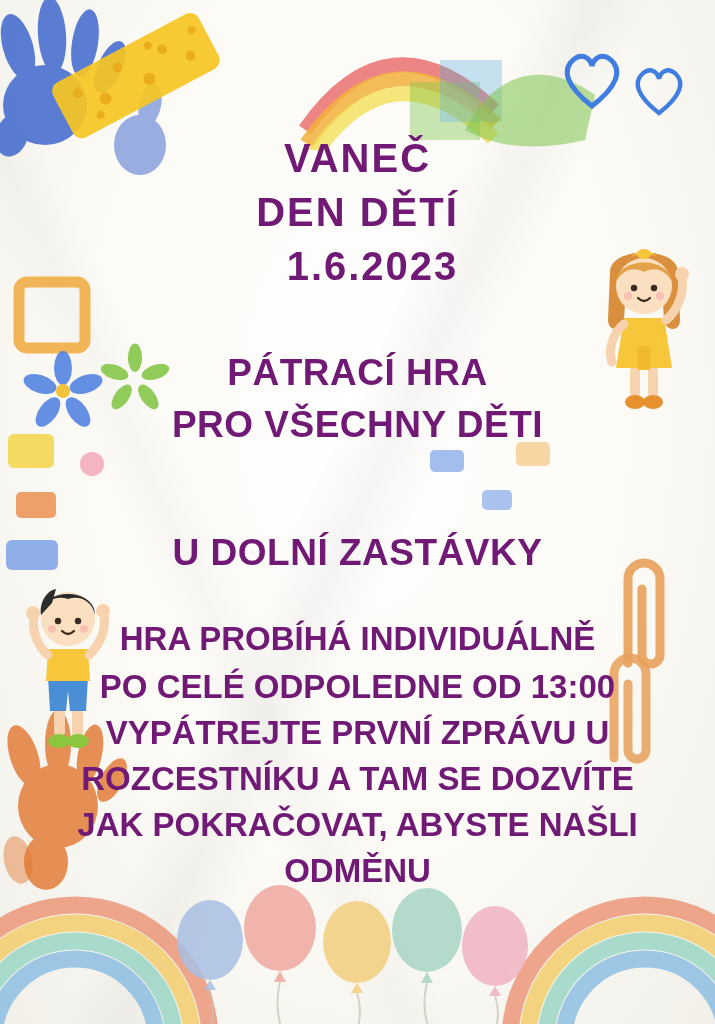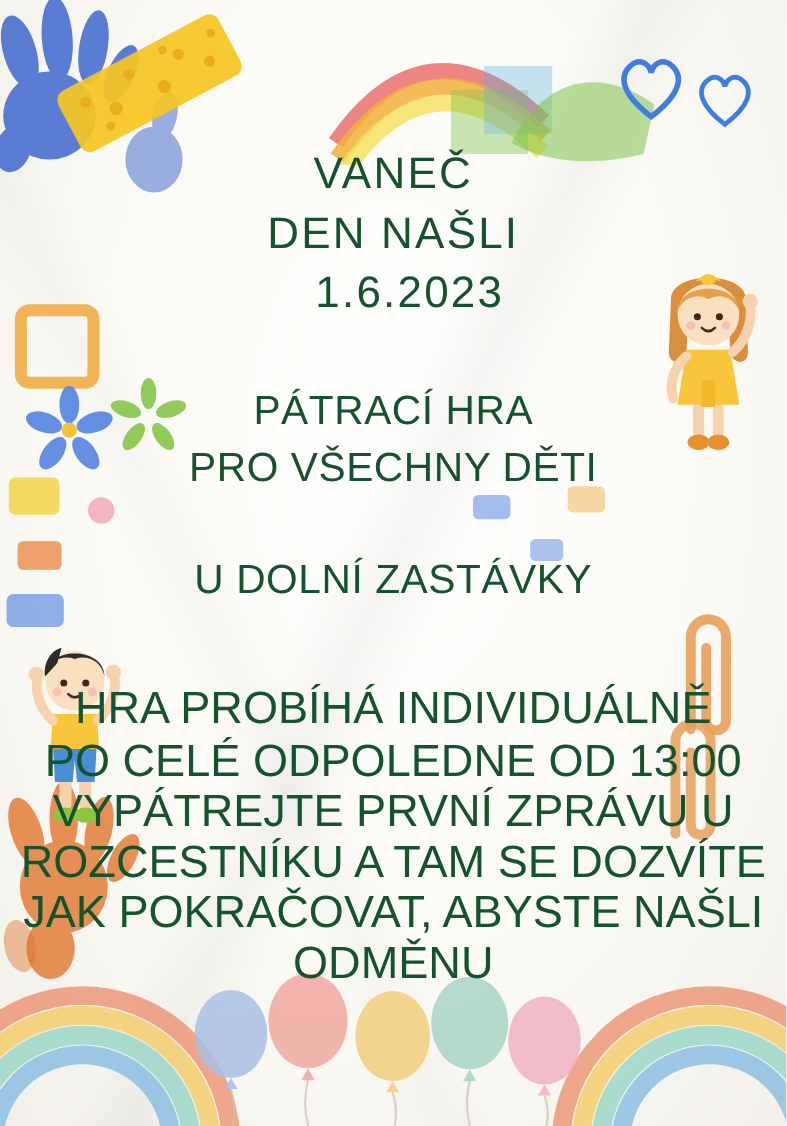--- a/index.html
+++ b/index.html
@@ -40,28 +40,28 @@
   
   .text-layer {
     position: absolute;
     inset: 0;
     z-index: 20;
   }
   .line {
     position: absolute;
     width: 100%;
     text-align: center;
-    color: #14532d;
-    font-weight: normal;
+    color: #701a75;
+    font-weight: bold;
     letter-spacing: 0.5px;
     white-space: nowrap;
   }
   .title-line { font-size: 40px; letter-spacing: 2px; }
   .head-line  { font-size: 37px; letter-spacing: 0.5px; }
-  .body-line  { font-size: 41px; letter-spacing: 0px; }
+  .body-line  { font-size: 33px; letter-spacing: 0px; }
   .heart {
     position: absolute;
     pointer-events: none;
   }
   .clip {
     position: absolute;
     pointer-events: none;
   }
 </style>
 </head>
@@ -286,26 +286,26 @@
     </svg>
 
   </div>
 
   <div class="paper-shade"></div>
   <div class="paper-fold"></div>
 
   <div class="text-layer">
 
     <div class="line title-line" style="top:136px;">VANEČ</div>
-    <div class="line title-line" style="top:190px;">DEN NAŠLI</div>
+    <div class="line title-line" style="top:190px;">DEN DĚTÍ</div>
     <div class="line title-line" style="top:244px;padding-left:15px;">1.6.2023</div>
 
     <div class="line head-line" style="top:352px;">PÁTRACÍ HRA</div>
     <div class="line head-line" style="top:404px;">PRO VŠECHNY DĚTI</div>
-    <div class="line head-line" style="top:506px;">U DOLNÍ ZASTÁVKY</div>
+    <div class="line head-line" style="top:532px;">U DOLNÍ ZASTÁVKY</div>
 
     <div class="line body-line" style="top:620px;">HRA PROBÍHÁ INDIVIDUÁLNĚ</div>
     <div class="line body-line" style="top:668px;text-align:center;">PO CELÉ ODPOLEDNE OD 13:00</div>
     <div class="line body-line" style="top:714px;text-align:center;">VYPÁTREJTE PRVNÍ ZPRÁVU U</div>
     <div class="line body-line" style="top:760px;">ROZCESTNÍKU A TAM SE DOZVÍTE</div>
     <div class="line body-line" style="top:806px;">JAK POKRAČOVAT, ABYSTE NAŠLI</div>
     <div class="line body-line" style="top:852px;">ODMĚNU</div>
 
   </div>
 </div>

